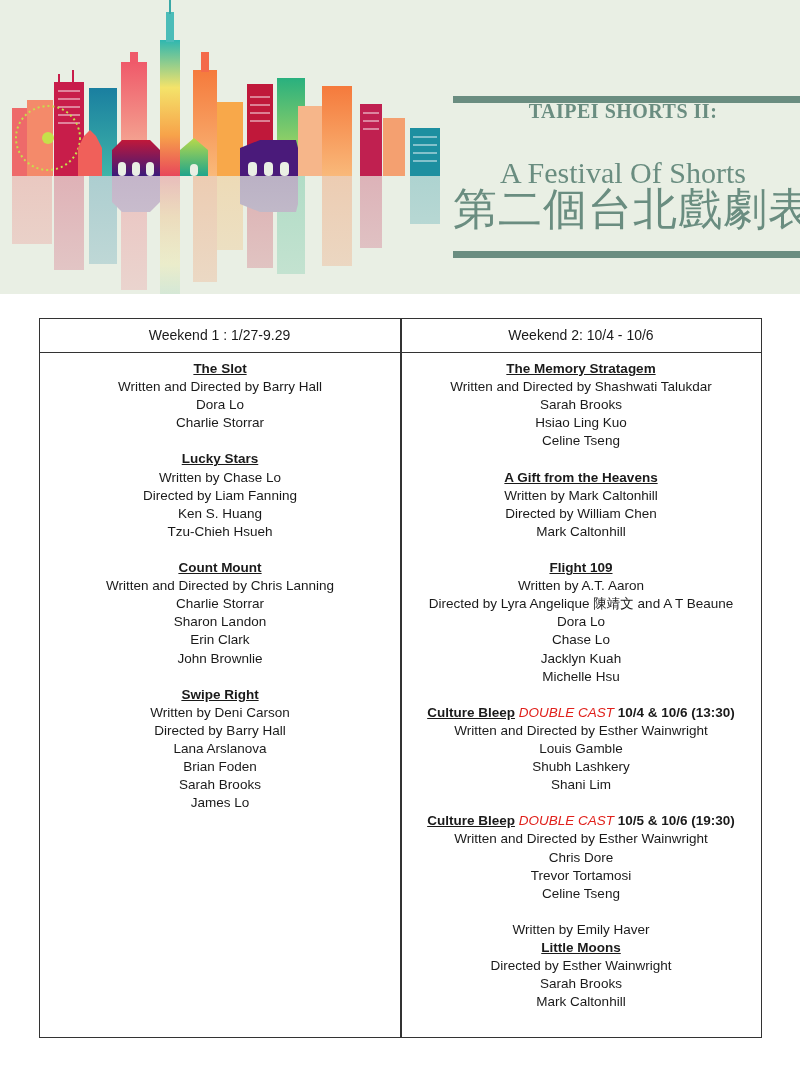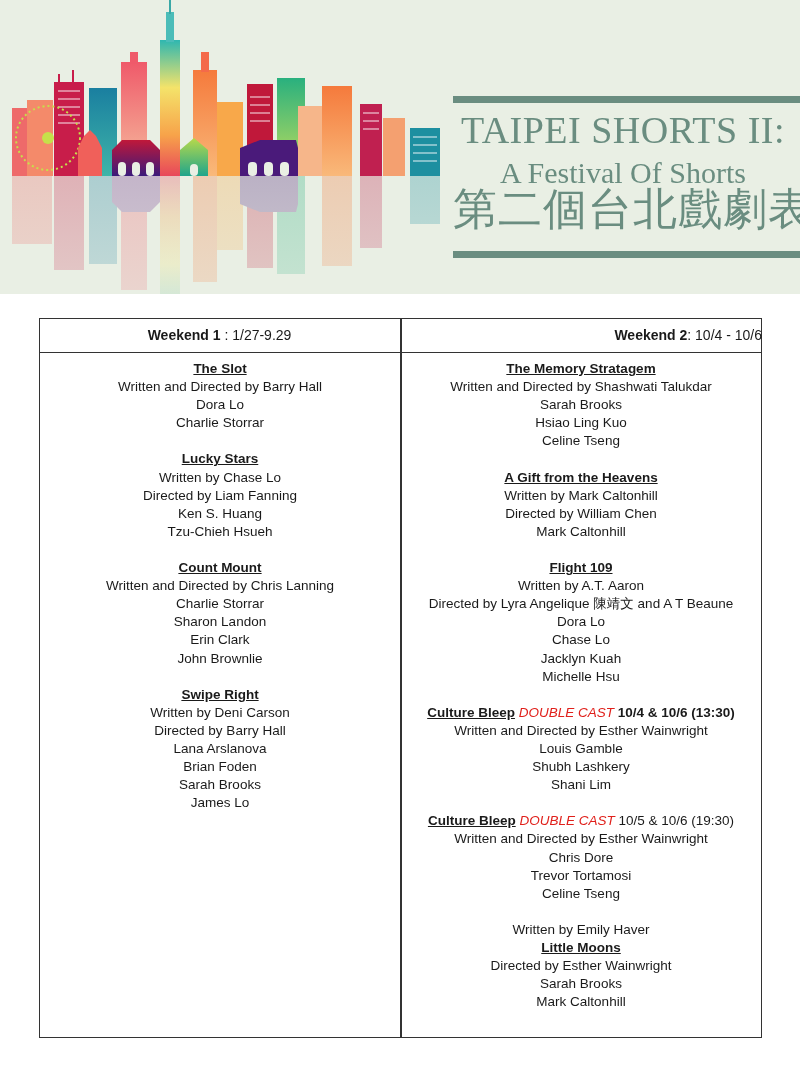--- a/index.html
+++ b/index.html
@@ -17,42 +17,42 @@
   }
   .title-rule {
     position: absolute; left: 0; width: 347px; height: 7px; background: #6a8d80;
   }
   .title-rule.top { top: 0; }
   .title-rule.bottom { top: 155px; }
   .title-line {
     position: absolute; left: 0; width: 340px; text-align: center; color: #6a8d80;
     font-family: "Liberation Serif", "DejaVu Serif", serif; white-space: nowrap;
   }
-  .t1 { top: 12px; font-size: 38px; font-weight: normal; letter-spacing: 0.5px; }
+  .t1 { top: 4px; font-size: 20px; font-weight: bold; letter-spacing: 0.5px; }
   .t2 { top: 60px; font-size: 30px; }
   .t3 { top: 84px; font-size: 44px; letter-spacing: 1px; font-family: "DejaVu Sans", sans-serif; font-weight: normal; }
 
   .schedule {
     position: absolute; left: 39px; top: 318px; width: 723px; height: 720px;
     border: 1.5px solid #333; box-sizing: border-box; border-collapse: collapse;
   }
   .col-divider {
     position: absolute; left: 400px; top: 318px; width: 1.5px; height: 720px; background: #333;
   }
   .header-row {
     position: absolute; left: 39px; top: 318px; width: 723px; height: 35px;
     border-bottom: 1.5px solid #333; box-sizing: border-box;
   }
   .hcell {
     position: absolute; top: 0; height: 35px; line-height: 35px; text-align: center;
     font-family: "Liberation Sans", "DejaVu Sans", sans-serif; font-size: 14px; color: #1a1a1a;
   }
   .hcell.c1 { left: 0; width: 361px; }
-  .hcell.c2 { left: 361px; width: 362px; text-align: right; }
-  .hcell b { font-weight: bold; }
+  .hcell.c2 { left: 361px; width: 362px; }
+  .hcell b { font-weight: normal; }
 
   .col {
     position: absolute; top: 360px; text-align: center;
     font-family: "Liberation Sans", "DejaVu Sans", sans-serif; font-size: 13.5px; line-height: 18.1px;
     color: #1a1a1a;
   }
   .col.left { left: 40px; width: 360px; }
   .col.right { left: 401px; width: 360px; }
   .play { margin-bottom: 18.1px; }
   .play-title { font-weight: bold; text-decoration: underline; }
@@ -256,21 +256,21 @@
       <span class="line">Michelle Hsu</span>
     </div>
     <div class="play">
       <span class="line"><span class="play-title">Culture Bleep</span> <span class="play-title" style="text-decoration: none;"><span class="dc" style="color: rgb(224, 32, 27);">DOUBLE CAST</span></span><span class="extra" style="font-weight: bold;"> 10/4 &amp; 10/6 (13:30)</span></span>
       <span class="line">Written and Directed by Esther Wainwright</span>
       <span class="line">Louis Gamble</span>
       <span class="line">Shubh Lashkery</span>
       <span class="line">Shani Lim</span>
     </div>
     <div class="play">
-      <span class="line"><span class="play-title">Culture Bleep</span> <span class="play-title" style="text-decoration: none;"><span class="dc" style="color: rgb(224, 32, 27);">DOUBLE CAST</span></span><span class="extra" style="font-weight: normal; text-align: right;"> 10/5 &amp; 10/6 (19:30)</span></span>
+      <span class="line"><span class="play-title">Culture Bleep</span> <span class="play-title" style="text-decoration: none;"><span class="dc" style="color: rgb(224, 32, 27);">DOUBLE CAST</span></span><span class="extra" style="font-weight: bold; text-align: right;"> 10/5 &amp; 10/6 (19:30)</span></span>
       <span class="line">Written and Directed by Esther Wainwright</span>
       <span class="line">Chris Dore</span>
       <span class="line">Trevor Tortamosi</span>
       <span class="line">Celine Tseng</span>
     </div>
     <div class="play">
       <span class="line">Written by Emily Haver</span>
       <span class="line"><span class="play-title">Little Moons</span></span>
       <span class="line">Directed by Esther Wainwright</span>
       <span class="line">Sarah Brooks</span>

